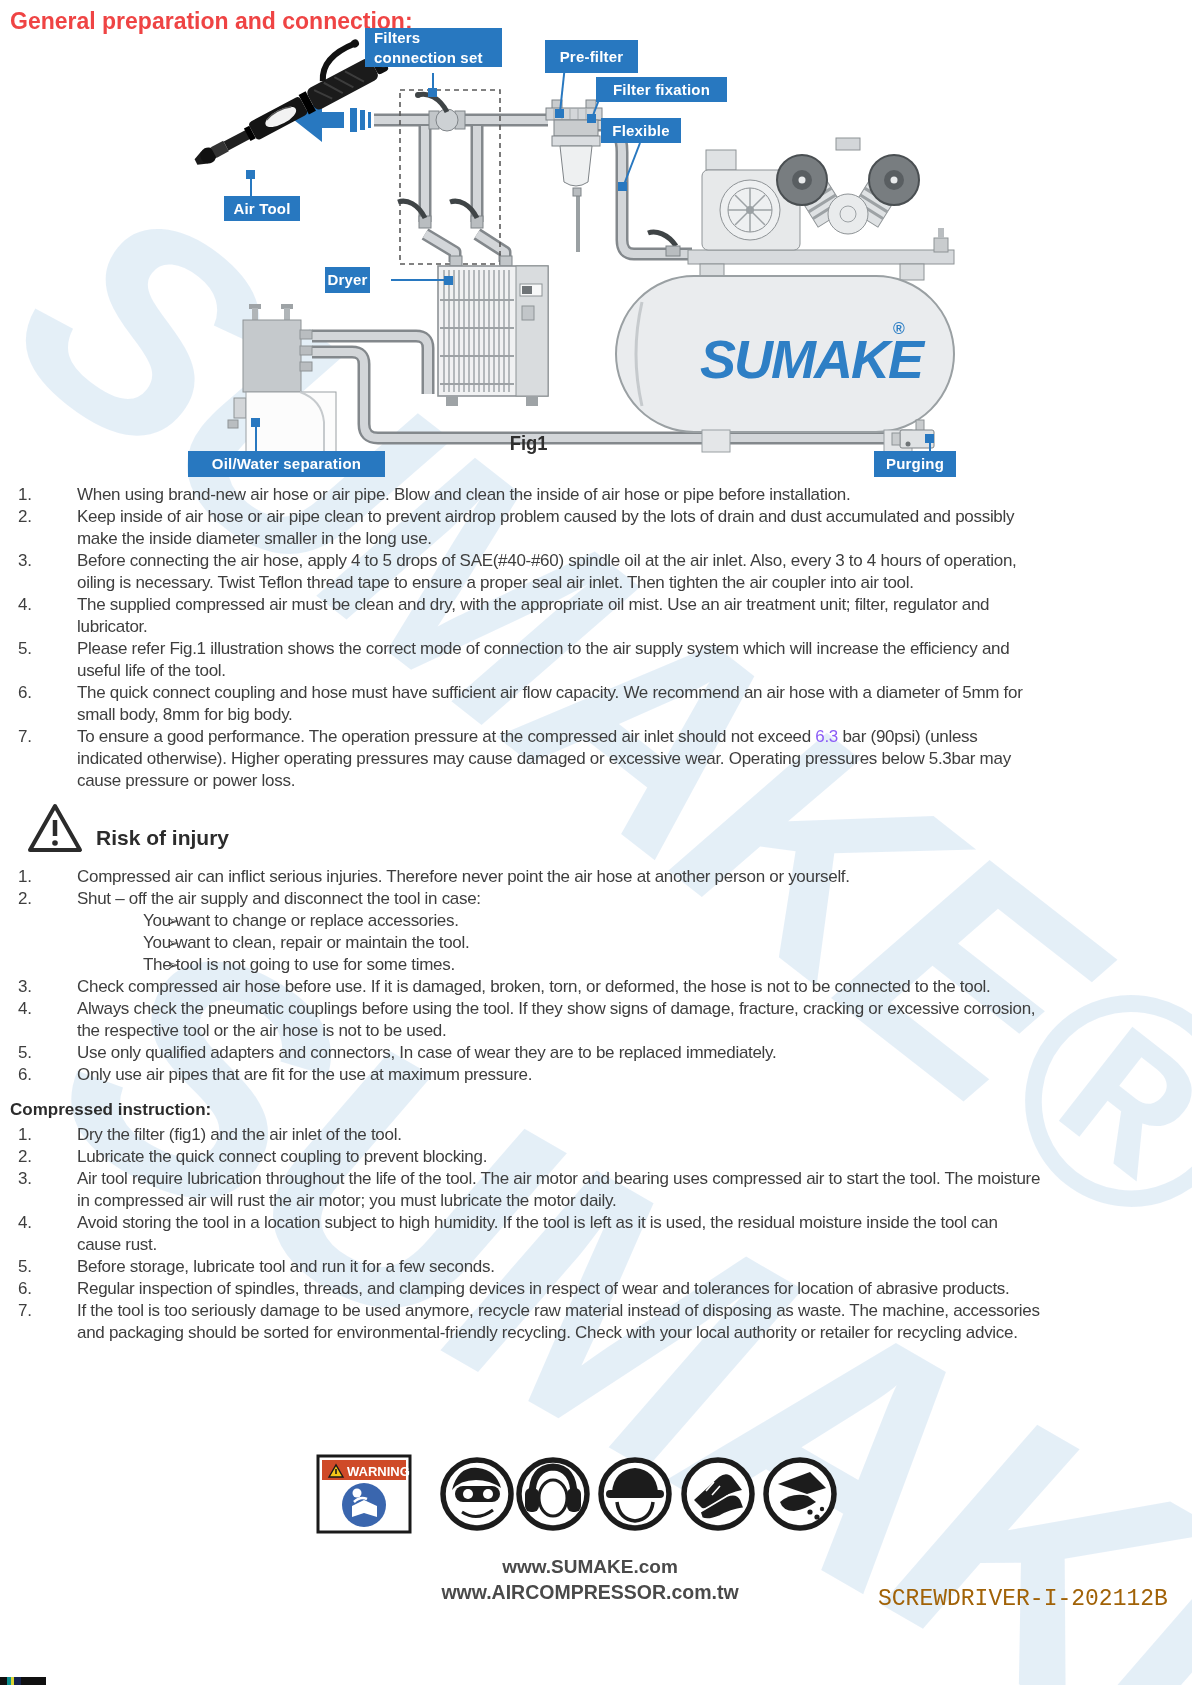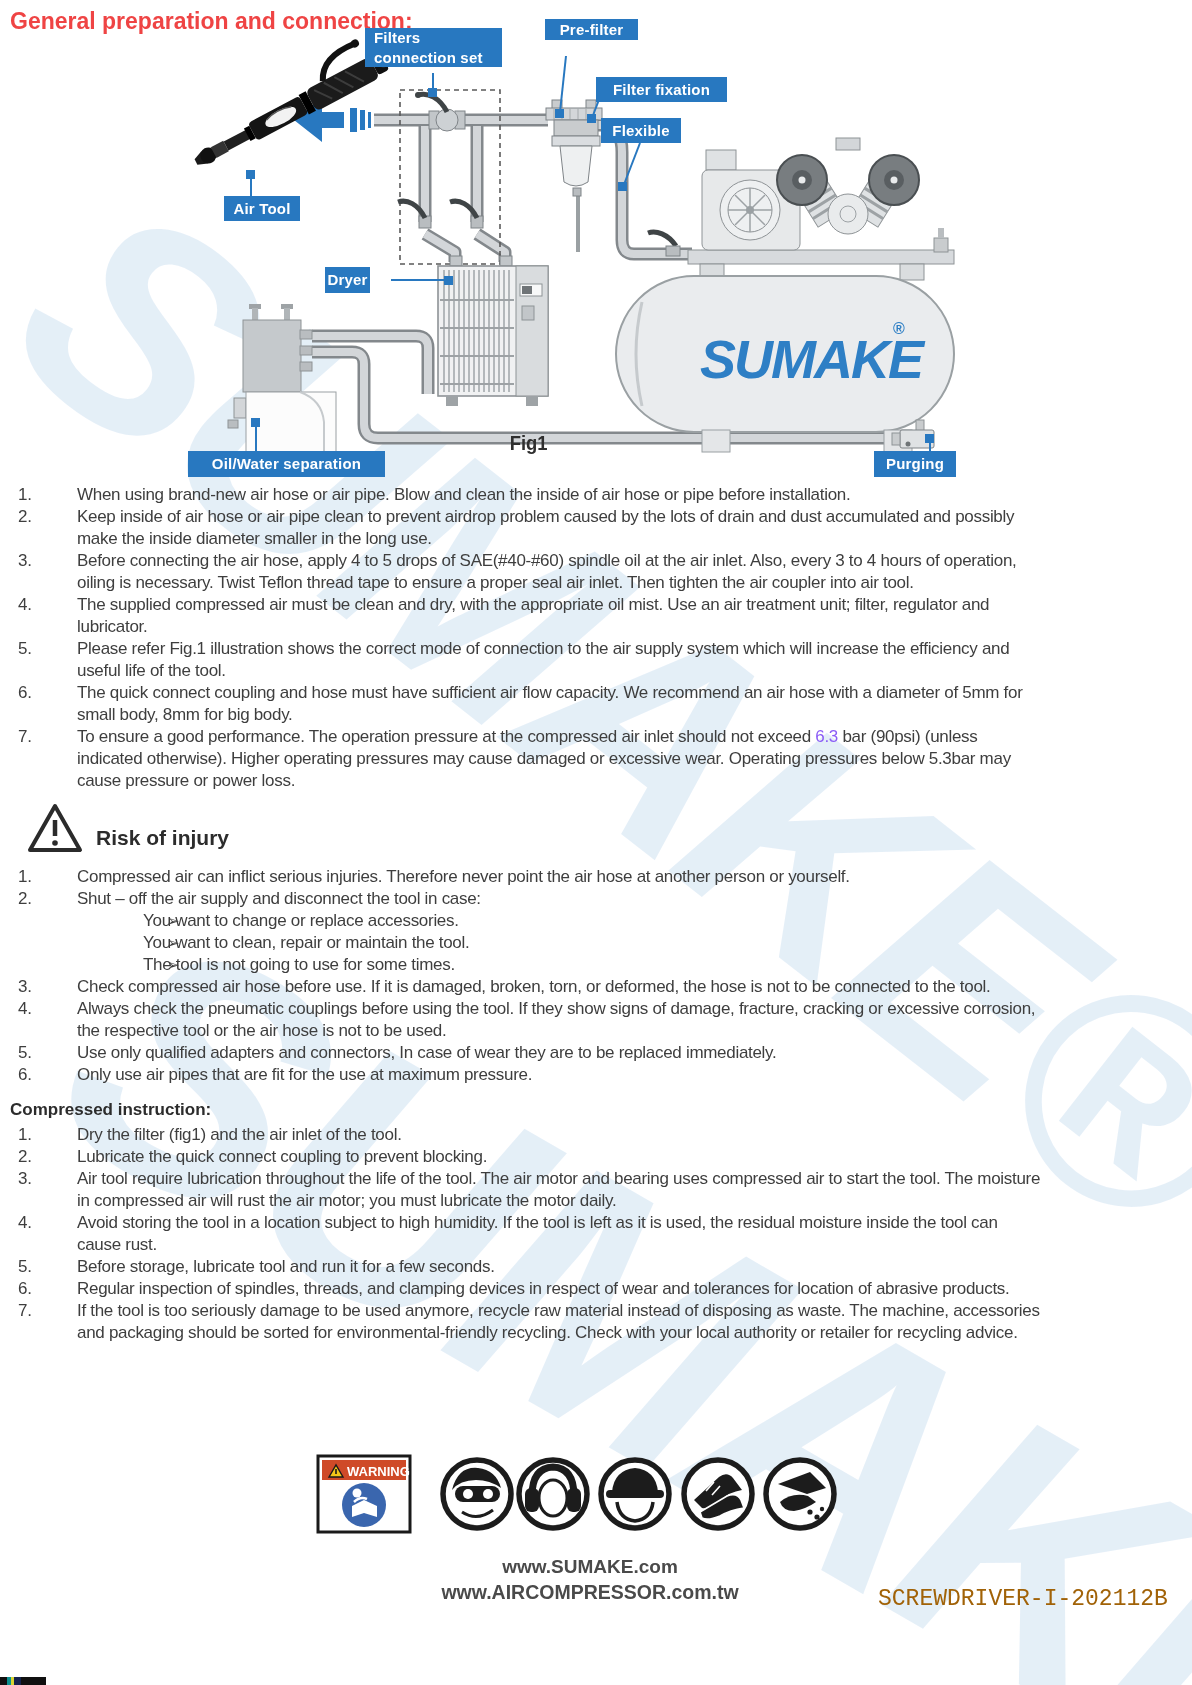--- a/index.html
+++ b/index.html
@@ -30,21 +30,21 @@
   #risk-heading{top:802px;left:26px;display:flex;align-items:flex-end;gap:12px;}
   #risk-heading .lbl{font-size:21px;font-weight:bold;color:#2c2c2c;padding-bottom:4px;}
   
   #fig-area{position:absolute;top:0;left:0;width:1192px;height:484px;}
   .fig-label{
     position:absolute;background:#2878c0;color:#ffffff;font-weight:bold;font-size:15px;
     display:flex;align-items:center;justify-content:center;text-align:center;line-height:20px;
     letter-spacing:0.2px;
   }
   #lbl-filters{left:365px;top:28px;width:137px;height:39px;justify-content:flex-start;text-align:left;padding-left:9px;box-sizing:border-box;}
-  #lbl-prefilter{left:545px;top:19px;width:93px;height:21px;}
+  #lbl-prefilter{left:545px;top:40px;width:93px;height:33px;}
   #lbl-fixation{left:596px;top:77px;width:131px;height:25px;}
   #lbl-flexible{left:601px;top:118px;width:80px;height:25px;}
   #lbl-airtool{left:203px;top:196px;width:76px;height:25px;margin-left:21px;}
   #lbl-dryer{left:325px;top:267px;width:45px;height:26px;}
   #lbl-oilwater{left:188px;top:451px;width:197px;height:26px;}
   #lbl-purging{left:874px;top:451px;width:82px;height:26px;}
   #fig-caption{position:absolute;left:508px;top:432px;font-size:20px;font-weight:bold;color:#2f2f2f;transform:scaleX(.92);}
   
   #icons-row{position:absolute;left:310px;top:1450px;}
   

